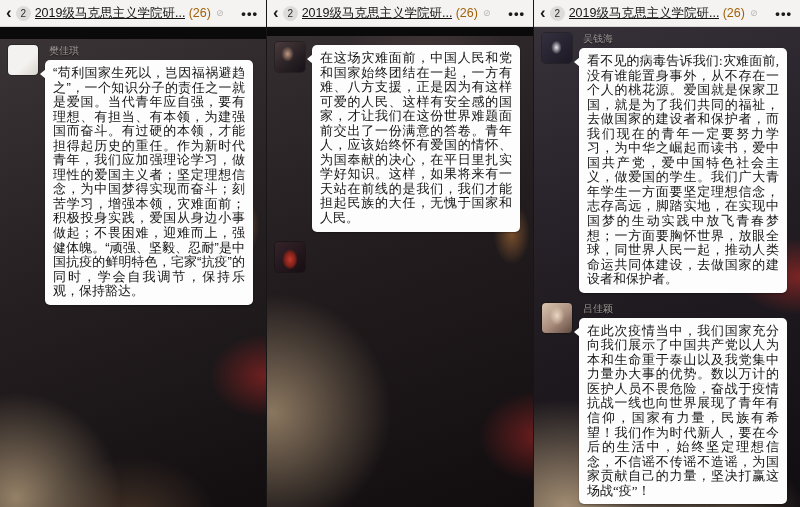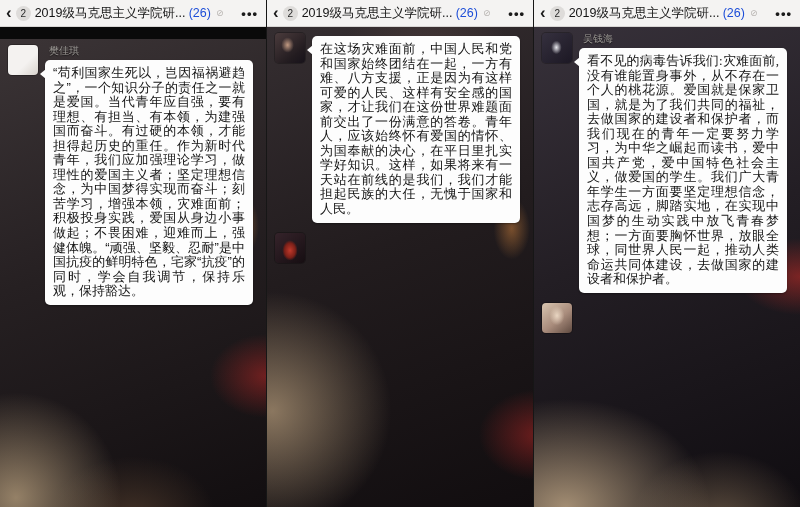--- a/index.html
+++ b/index.html
@@ -6,40 +6,40 @@
   *{box-sizing:border-box;}
   body{font-family:"Liberation Sans","DejaVu Sans",sans-serif;}
   .stage{width:800px;height:507px;display:flex;background:#0a0a0a;overflow:hidden;}
   .panel{flex:1 1 0;height:507px;display:flex;flex-direction:column;overflow:hidden;position:relative;border-right:1px solid #161616;}
   .panel:last-child{border-right:none;}
 
   
   .hdr{height:27px;flex:0 0 27px;background:#f4f3f2;border-bottom:1px solid #d8d6d4;display:flex;align-items:center;padding:0 8px 0 6px;gap:4px;position:relative;z-index:5;}
   .back{font-size:17px;line-height:1;color:#1b1b1b;font-weight:bold;margin-top:-2px;cursor:pointer;}
   .badge{min-width:15px;height:15px;border-radius:8px;background:#dedcda;color:#2b2b2b;font-size:10px;display:flex;align-items:center;justify-content:center;padding:0 3px;}
-  .title{font-size:12.5px;color:#141414;white-space:nowrap;overflow:hidden;max-width:150px;}
-  .count{font-size:12.5px;color:#1d4ed8;white-space:nowrap;}
+  .title{font-size:12.5px;color:#141414;white-space:nowrap;overflow:hidden;max-width:150px;text-decoration:underline;}
+  .count{font-size:12.5px;color:#a16207;white-space:nowrap;}
   .mute{font-size:9px;color:#b6b3b0;margin-left:1px;}
   .spacer{flex:1;}
   .more{font-size:13px;color:#1b1b1b;letter-spacing:1px;font-weight:bold;cursor:pointer;line-height:1;}
 
   
   .chat{flex:1;overflow:hidden;padding:6px 12px 0 8px;position:relative;}
   .p1 .chat{background:
     radial-gradient(28px 46px at 90% 40%, rgba(255,158,70,.45), transparent 70%),
     radial-gradient(80px 60px at 100% 72%, rgba(196,42,40,.5), transparent 70%),
     radial-gradient(150px 150px at 6% 98%, rgba(190,165,130,.75), transparent 70%),
     radial-gradient(110px 80px at 50% 102%, rgba(70,52,40,.9), transparent 75%),
     linear-gradient(160deg,#3b3436 0%,#262022 45%,#120e10 100%); margin-top: 12px;}
   .p2 .chat{background:
     radial-gradient(26px 44px at 92% 42%, rgba(255,158,70,.4), transparent 70%),
     radial-gradient(85px 65px at 102% 85%, rgba(196,42,40,.5), transparent 70%),
     radial-gradient(170px 170px at 2% 80%, rgba(186,160,126,.7), transparent 70%),
     radial-gradient(120px 90px at 60% 8%, rgba(90,70,66,.6), transparent 75%),
-    linear-gradient(160deg,#352e31 0%,#221c1e 45%,#110d0f 100%);}
+    linear-gradient(160deg,#352e31 0%,#221c1e 45%,#110d0f 100%); margin-top: 9px;}
   .p3 .chat{background:
     radial-gradient(90px 55px at 100% 52%, rgba(200,45,40,.55), transparent 70%),
     radial-gradient(200px 150px at 12% 100%, rgba(198,172,138,.8), transparent 72%),
     radial-gradient(120px 100px at 70% 104%, rgba(150,125,96,.6), transparent 75%),
     linear-gradient(160deg,#37313a 0%,#231e24 45%,#100d11 100%); font-family: Liberation Serif, serif;}
 
   .msg{display:flex;align-items:flex-start;gap:7px;margin-bottom:10px;}
   .avatar{width:30px;height:30px;border-radius:4px;flex:0 0 30px;cursor:pointer;box-shadow:0 0 0 1px rgba(0,0,0,.25);}
   .av-1a{background:linear-gradient(135deg,#f4f2f0 60%,#d8d3cd);}
   .av-1b{background:radial-gradient(10px 14px at 45% 45%, #e8dcc8, transparent 70%),linear-gradient(150deg,#c7b394 0%,#8e9877 55%,#66754f 100%);}
@@ -116,17 +116,21 @@
     <div class="chat">
       <div class="msg">
         <div class="avatar av-3a"></div>
         <div class="col">
           <div class="sender">吴钱海</div>
           <div class="bubble">看不见的病毒告诉我们:灾难面前,没有谁能置身事外，从不存在一个人的桃花源。爱国就是保家卫国，就是为了我们共同的福祉，去做国家的建设者和保护者，而我们现在的青年一定要努力学习，为中华之崛起而读书，爱中国共产党，爱中国特色社会主义，做爱国的学生。我们广大青年学生一方面要坚定理想信念，志存高远，脚踏实地，在实现中国梦的生动实践中放飞青春梦想；一方面要胸怀世界，放眼全球，同世界人民一起，推动人类命运共同体建设，去做国家的建设者和保护者。</div>
         </div>
       </div>
       <div class="msg">
         <div class="avatar av-3b"></div>
+        <div class="col">
+          <div class="sender">吕佳颖</div>
+          <div class="bubble">在此次疫情当中，我们国家充分向我们展示了中国共产党以人为本和生命重于泰山以及我党集中力量办大事的优势。数以万计的医护人员不畏危险，奋战于疫情抗战一线也向世界展现了青年有信仰，国家有力量，民族有希望！我们作为时代新人，要在今后的生活中，始终坚定理想信念，不信谣不传谣不造谣，为国家贡献自己的力量，坚决打赢这场战“疫”！</div>
+        </div>
       </div>
     </div>
   </div>
 
 </div>
 
 </body></html>

